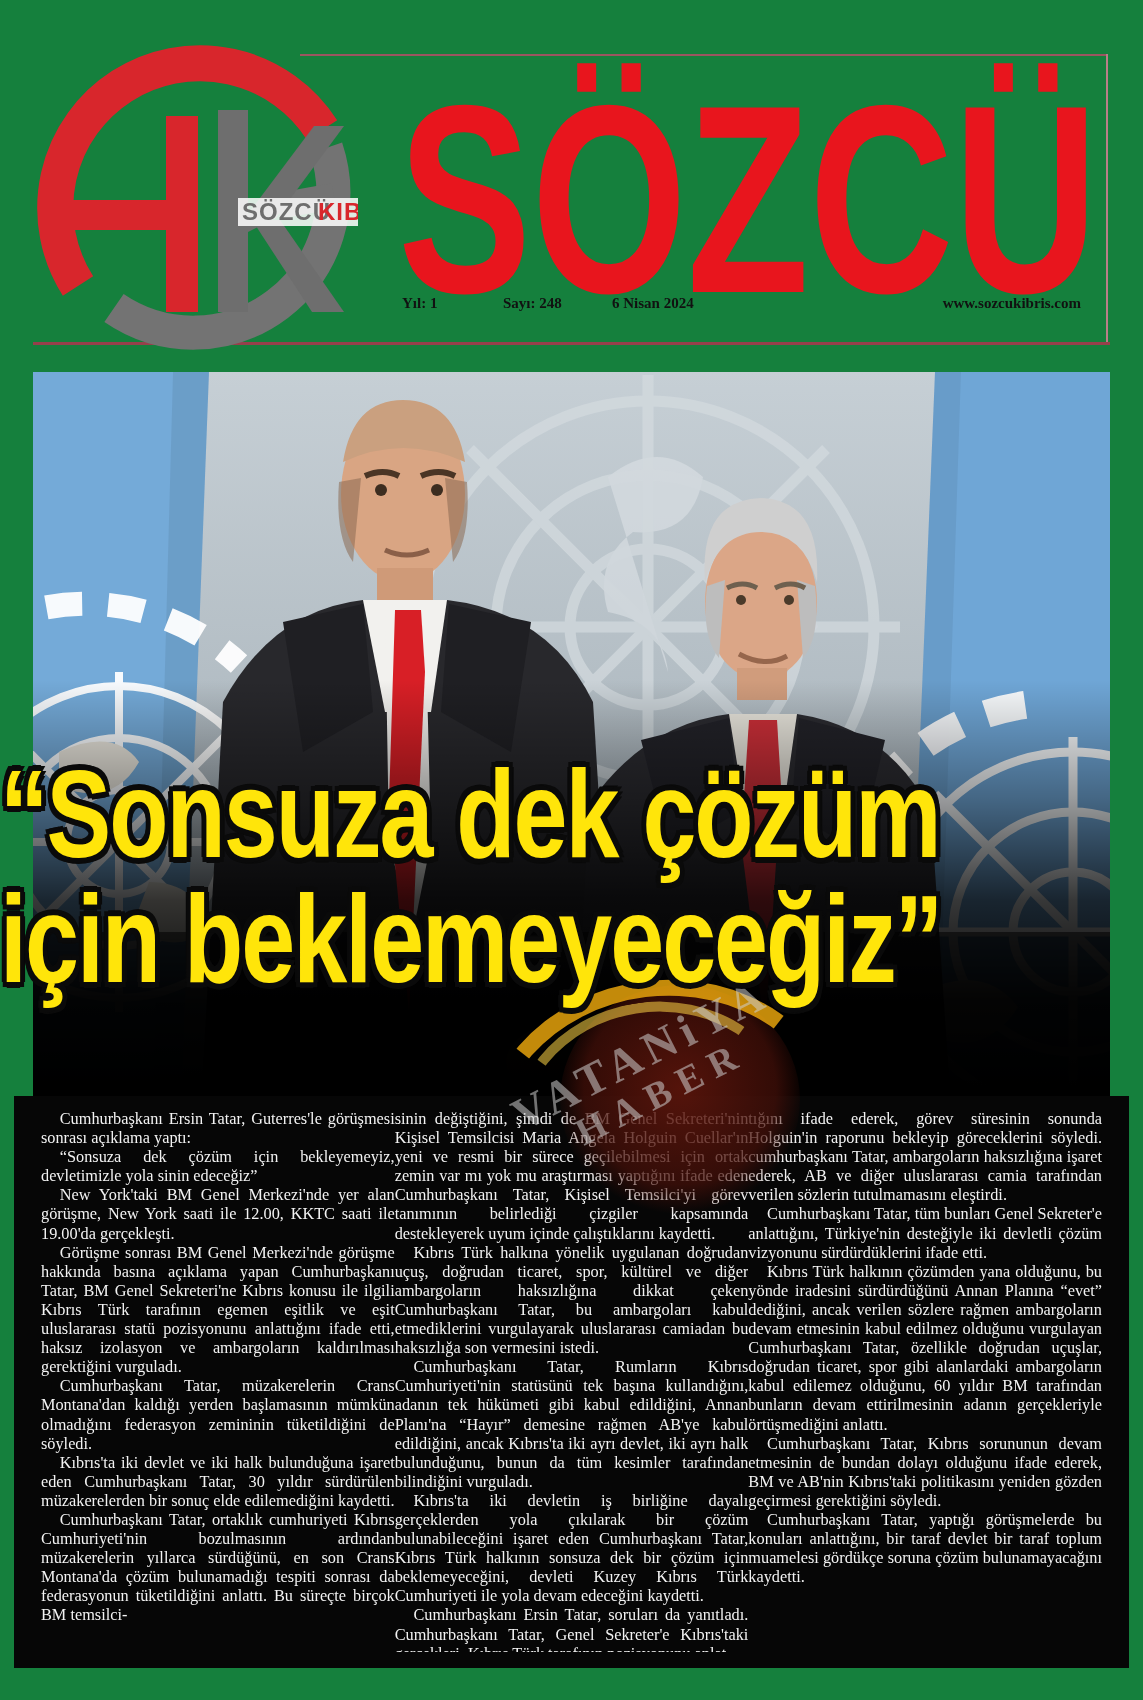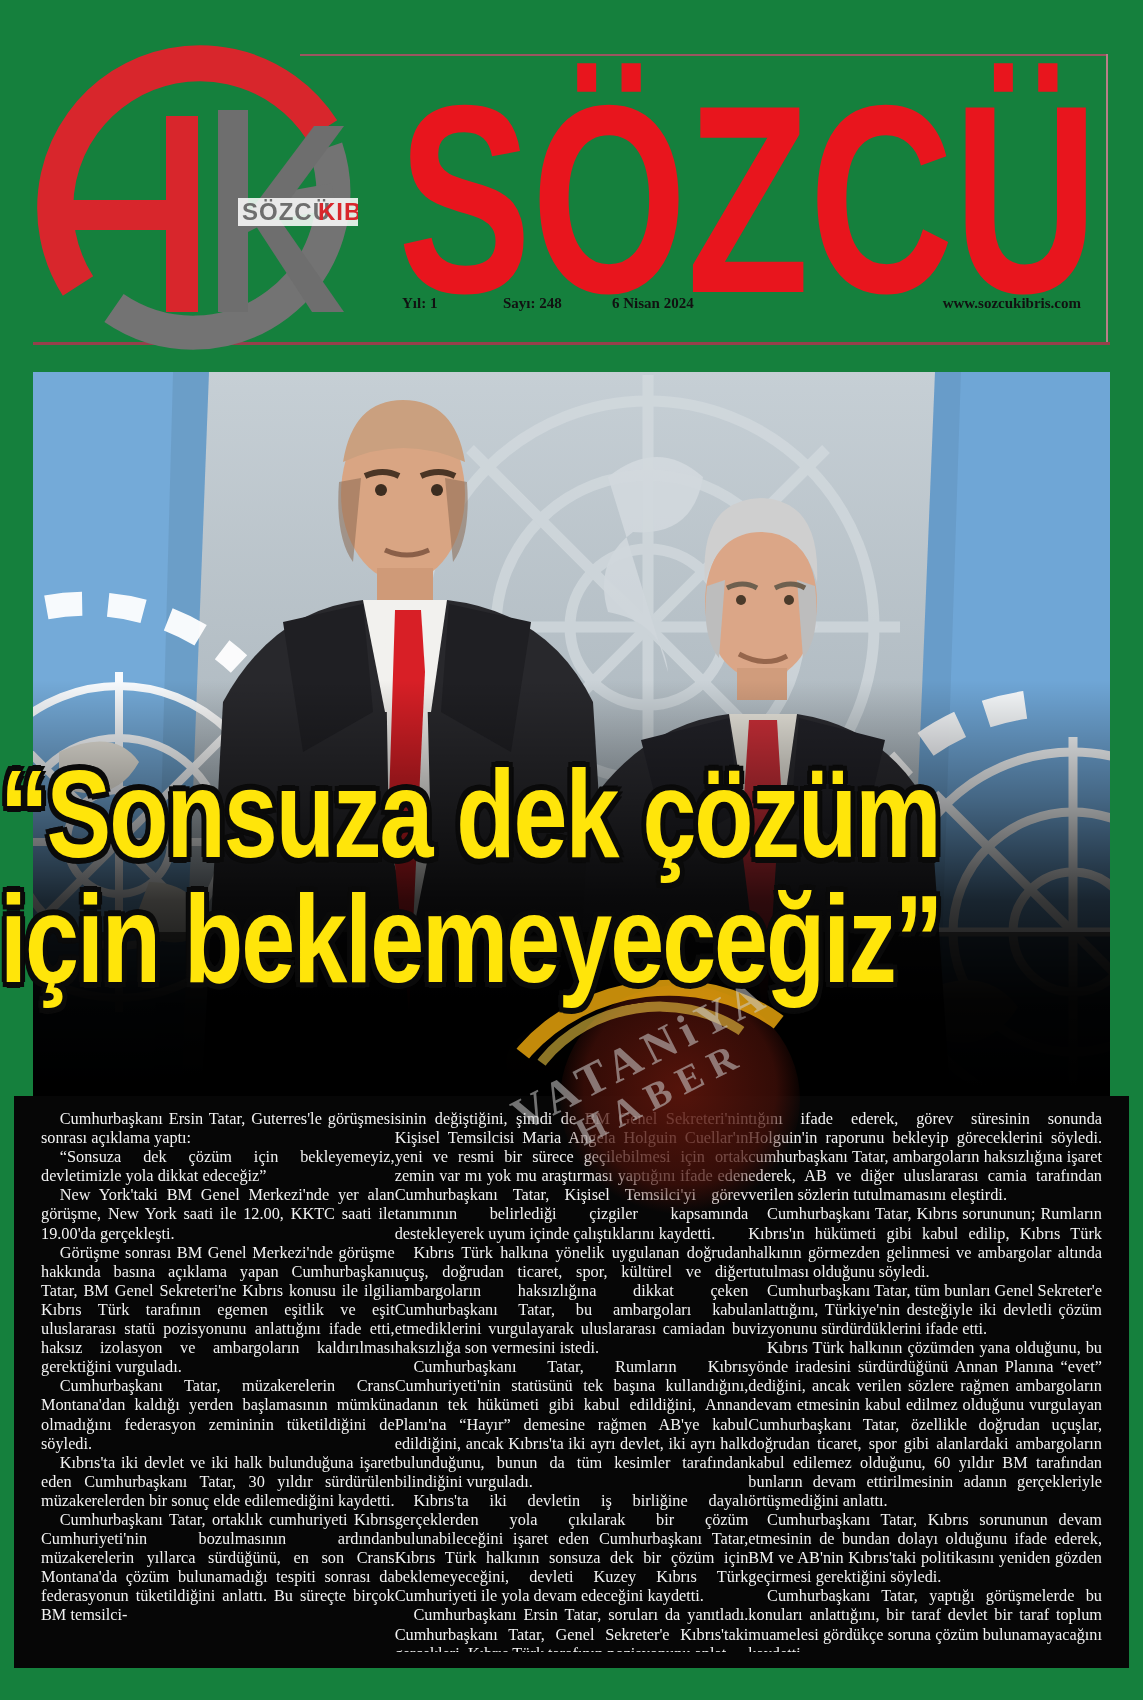--- a/index.html
+++ b/index.html
@@ -211,37 +211,36 @@
   <div class="wm-arc"></div>
   <div class="wm-arc2"></div>
   <div class="wm-text">
     <div class="wm-l1">VATANiYA</div>
     <div class="wm-l2">HABER</div>
   </div>
 
   <div class="article">
     <div class="column">
       <p>Cumhurbaşkanı Ersin Tatar, Guterres'le görüşmesi sonrası açıklama yaptı:</p>
-      <p>“Sonsuza dek çözüm için bekleyemeyiz, devletimizle yola dikkat edeceğiz”</p>
+      <p>“Sonsuza dek çözüm için bekleyemeyiz, devletimizle yola sinin edeceğiz”</p>
       <p>New York'taki BM Genel Merkezi'nde yer alan görüşme, New York saati ile 12.00, KKTC saati ile 19.00'da gerçekleşti.</p>
       <p>Görüşme sonrası BM Genel Merkezi'nde görüşme hakkında basına açıklama yapan Cumhurbaşkanı Tatar, BM Genel Sekreteri'ne Kıbrıs konusu ile ilgili Kıbrıs Türk tarafının egemen eşitlik ve eşit uluslararası statü pozisyonunu anlattığını ifade etti, haksız izolasyon ve ambargoların kaldırılması gerektiğini vurguladı.</p>
       <p>Cumhurbaşkanı Tatar, müzakerelerin Crans Montana'dan kaldığı yerden başlamasının mümkün olmadığını federasyon zemininin tüketildiğini de söyledi.</p>
       <p>Kıbrıs'ta iki devlet ve iki halk bulunduğuna işaret eden Cumhurbaşkanı Tatar, 30 yıldır sürdürülen müzakerelerden bir sonuç elde edilemediğini kaydetti.</p>
       <p>Cumhurbaşkanı Tatar, ortaklık cumhuriyeti Kıbrıs Cumhuriyeti'nin bozulmasının ardından müzakerelerin yıllarca sürdüğünü, en son Crans Montana'da çözüm bulunamadığı tespiti sonrası da federasyonun tüketildiğini anlattı. Bu süreçte birçok BM temsilci-</p>
     </div>
     <div class="column col-continued">
       <p>sinin değiştiğini, şimdi de BM Genel Sekreteri'nin Kişisel Temsilcisi Maria Angela Holguin Cuellar'ın yeni ve resmi bir sürece geçilebilmesi için ortak zemin var mı yok mu araştırması yaptığını ifade eden Cumhurbaşkanı Tatar, Kişisel Temsilci'yi görev tanımının belirlediği çizgiler kapsamında destekleyerek uyum içinde çalıştıklarını kaydetti.</p>
       <p>Kıbrıs Türk halkına yönelik uygulanan doğrudan uçuş, doğrudan ticaret, spor, kültürel ve diğer ambargoların haksızlığına dikkat çeken Cumhurbaşkanı Tatar, bu ambargoları kabul etmediklerini vurgulayarak uluslararası camiadan bu haksızlığa son vermesini istedi.</p>
       <p>Cumhurbaşkanı Tatar, Rumların Kıbrıs Cumhuriyeti'nin statüsünü tek başına kullandığını, adanın tek hükümeti gibi kabul edildiğini, Annan Planı'na “Hayır” demesine rağmen AB'ye kabul edildiğini, ancak Kıbrıs'ta iki ayrı devlet, iki ayrı halk bulunduğunu, bunun da tüm kesimler tarafından bilindiğini vurguladı.</p>
       <p>Kıbrıs'ta iki devletin iş birliğine dayalı gerçeklerden yola çıkılarak bir çözüm bulunabileceğini işaret eden Cumhurbaşkanı Tatar, Kıbrıs Türk halkının sonsuza dek bir çözüm için beklemeyeceğini, devleti Kuzey Kıbrıs Türk Cumhuriyeti ile yola devam edeceğini kaydetti.</p>
       <p>Cumhurbaşkanı Ersin Tatar, soruları da yanıtladı. Cumhurbaşkanı Tatar, Genel Sekreter'e Kıbrıs'taki gerçekleri, Kıbrıs Türk tarafının pozisyonunu anlat-</p>
     </div>
     <div class="column col-continued">
       <p>tığını ifade ederek, görev süresinin sonunda Holguin'in raporunu bekleyip göreceklerini söyledi. cumhurbaşkanı Tatar, ambargoların haksızlığına işaret ederek, AB ve diğer uluslararası camia tarafından verilen sözlerin tutulmamasını eleştirdi.</p>
-      <p>Cumhurbaşkanı Tatar, Kıbrıs sorununun; Rumların Kıbrıs'ın hükümeti gibi kabul edilip, Kıbrıs Türk halkının görmezden gelinmesi ve ambargolar altında tutulması olduğunu söyledi.</p>
       <p>Cumhurbaşkanı Tatar, tüm bunları Genel Sekreter'e anlattığını, Türkiye'nin desteğiyle iki devletli çözüm vizyonunu sürdürdüklerini ifade etti.</p>
       <p>Kıbrıs Türk halkının çözümden yana olduğunu, bu yönde iradesini sürdürdüğünü Annan Planına “evet” dediğini, ancak verilen sözlere rağmen ambargoların devam etmesinin kabul edilmez olduğunu vurgulayan Cumhurbaşkanı Tatar, özellikle doğrudan uçuşlar, doğrudan ticaret, spor gibi alanlardaki ambargoların kabul edilemez olduğunu, 60 yıldır BM tarafından bunların devam ettirilmesinin adanın gerçekleriyle örtüşmediğini anlattı.</p>
       <p>Cumhurbaşkanı Tatar, Kıbrıs sorununun devam etmesinin de bundan dolayı olduğunu ifade ederek, BM ve AB'nin Kıbrıs'taki politikasını yeniden gözden geçirmesi gerektiğini söyledi.</p>
       <p>Cumhurbaşkanı Tatar, yaptığı görüşmelerde bu konuları anlattığını, bir taraf devlet bir taraf toplum muamelesi gördükçe soruna çözüm bulunamayacağını kaydetti.</p>
     </div>
   </div>
 
 </div>
 
 </body></html>

